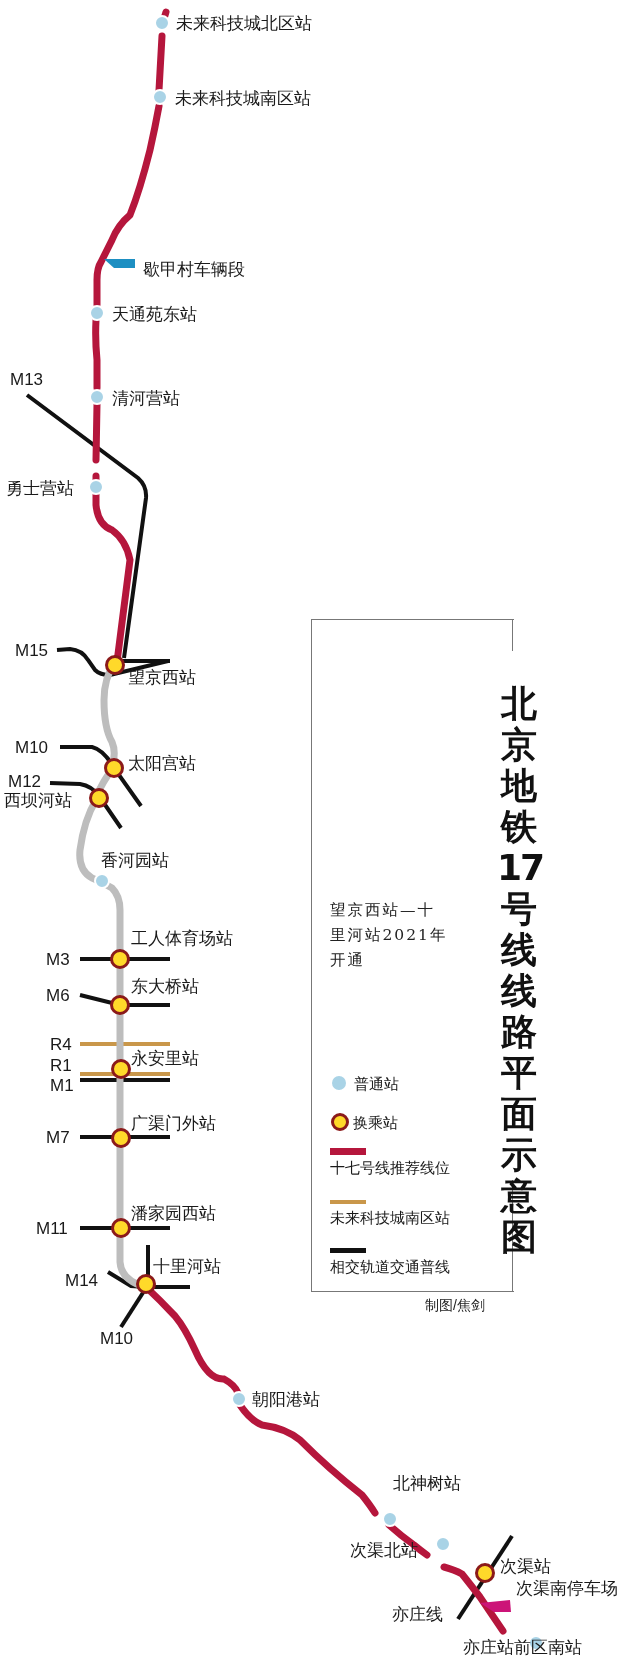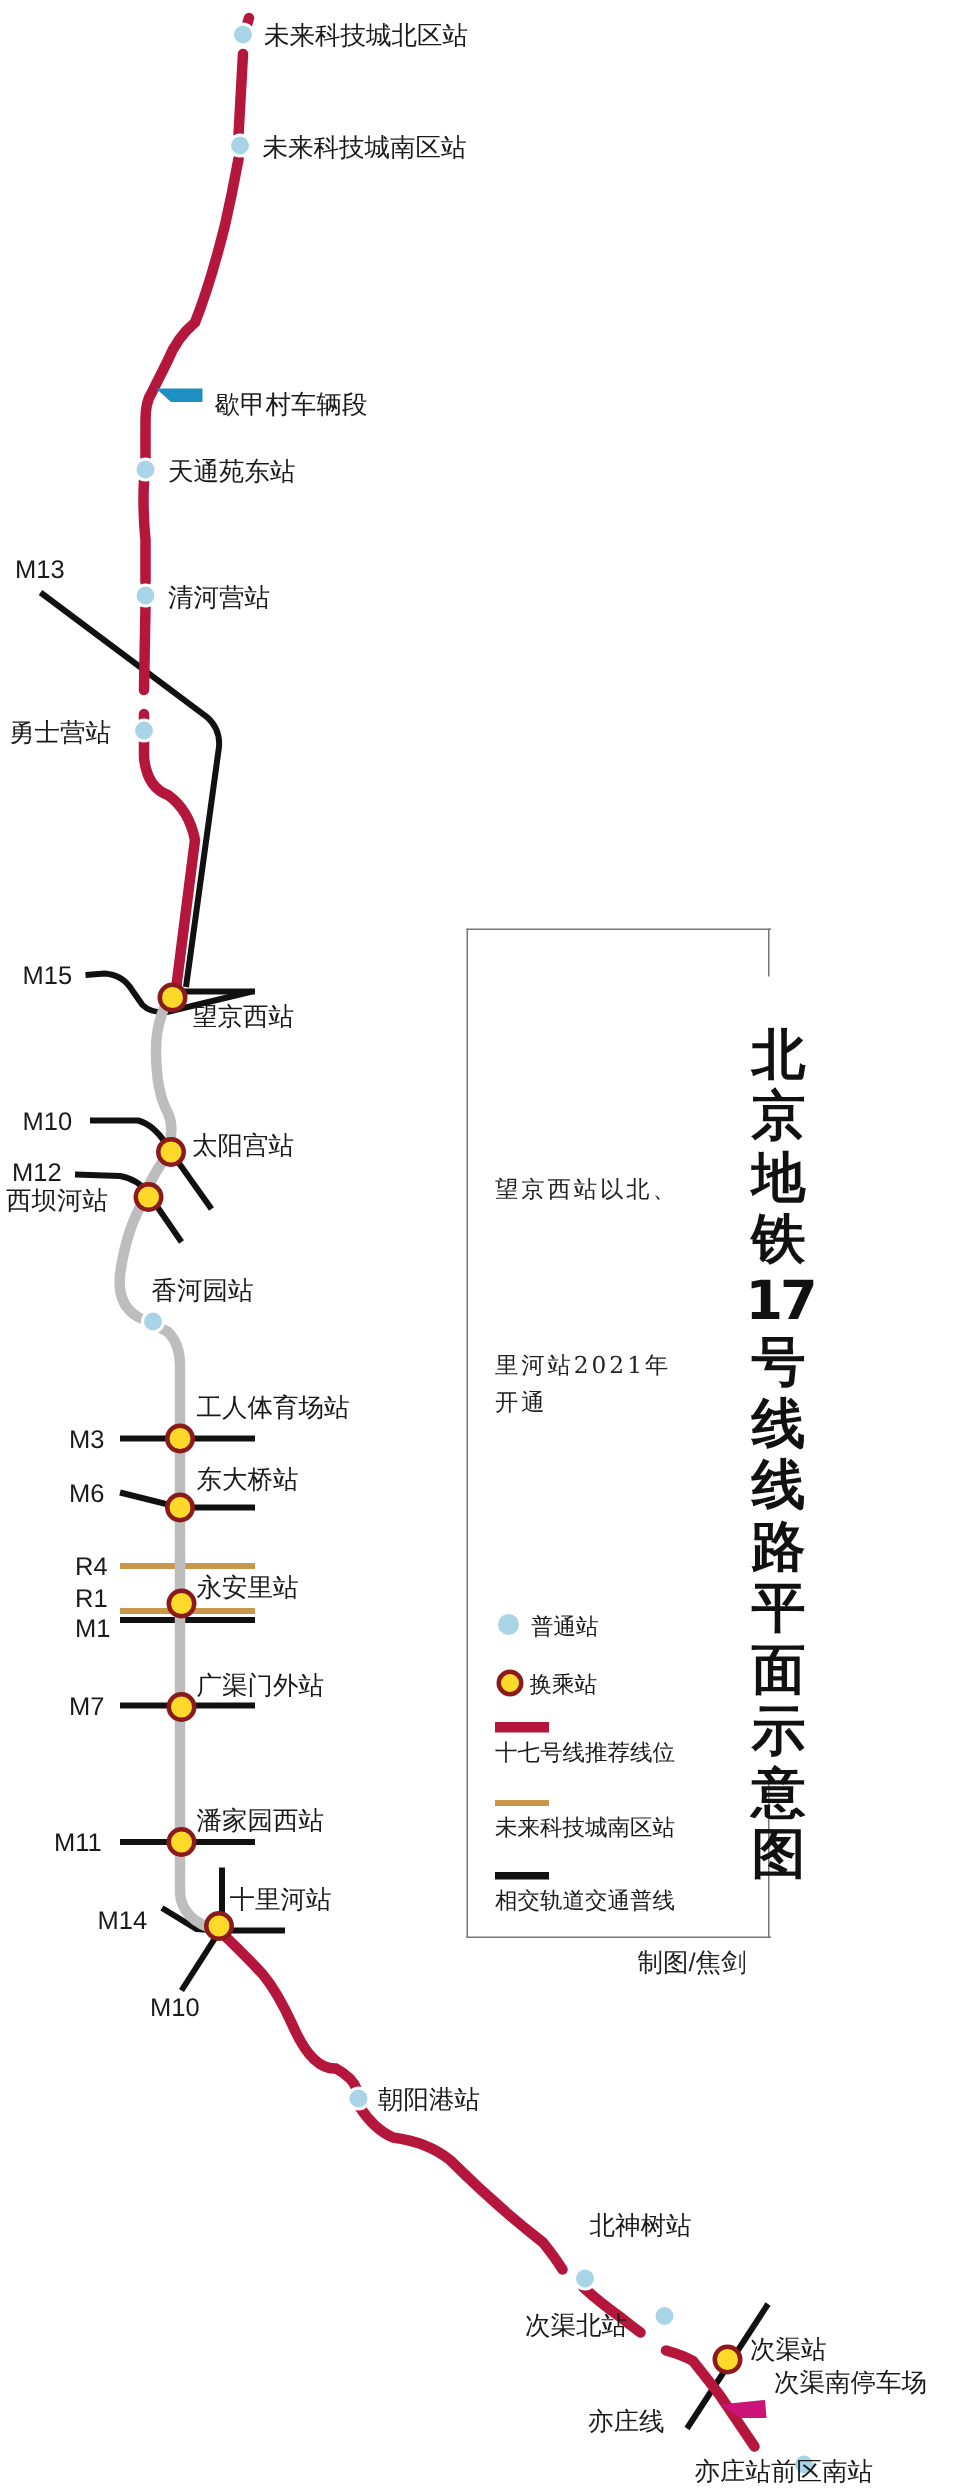--- a/index.html
+++ b/index.html
@@ -16,21 +16,21 @@
   .legend-box-right-bottom { position: absolute; left: 512px; top: 1180px; width: 0; height: 112px;
                 border-right: 1.5px solid #777; }
   .note { position: absolute; left: 330px; width: 185px; font-family: "DejaVu Serif", serif;
           font-size: 15.5px; line-height: 25px; color: #222; letter-spacing: 2px; }
   .title-vert { position: absolute; left: 497px; top: 683px; width: 44px;
                 font-family: "DejaVu Sans", sans-serif; font-weight: bold; font-size: 36px;
                 line-height: 41px; color: #111; text-align: center; }
   .title-vert span { display: block; }
   .legend-item { position: absolute; left: 330px; font-size: 15px; color: #1a1a1a;
                  font-family: "DejaVu Sans", sans-serif; }
-  .credit { position: absolute; left: 425px; top: 1297px; font-size: 17px; color: #222;
+  .credit { position: absolute; left: 425px; top: 1297px; font-size: 14px; color: #222;
             font-family: Liberation Sans, sans-serif; }
 </style>
 </head>
 <body>
 
 <svg id="map" viewBox="0 0 640 1660" xmlns="http://www.w3.org/2000/svg">
 
   <path d="M27,395 L138,478 Q147,486 146,498 L124,658" fill="none" stroke="#111" stroke-width="4"></path>
 
   <path d="M57,650 L70,649 Q82,650 88,660 L95,670 Q100,675 110,675 L168,661" fill="none" stroke="#111" stroke-width="4"></path>
@@ -149,23 +149,23 @@
   <span>线</span>
   <span>路</span>
   <span>平</span>
   <span>面</span>
   <span>示</span>
   <span>意</span>
   <span>图</span>
 </div>
 
 <div class="note" style="top:781px;">
-  <div>望京西站以北、</div>
 </div>
 <div class="note" style="top:898px;">
+  <div>望京西站—十</div>
   <div>里河站2021年</div>
   <div>开通</div>
 </div>
 
 <div class="legend-item" style="top:1074px;">
   <svg width="18" height="18" style="vertical-align:-3px;margin-right:6px">
       <circle cx="9" cy="9" r="7" fill="#a9d3e6"></circle>
     </svg><span>普通站</span>
 </div>
 <div class="legend-item" style="top:1112px;">

